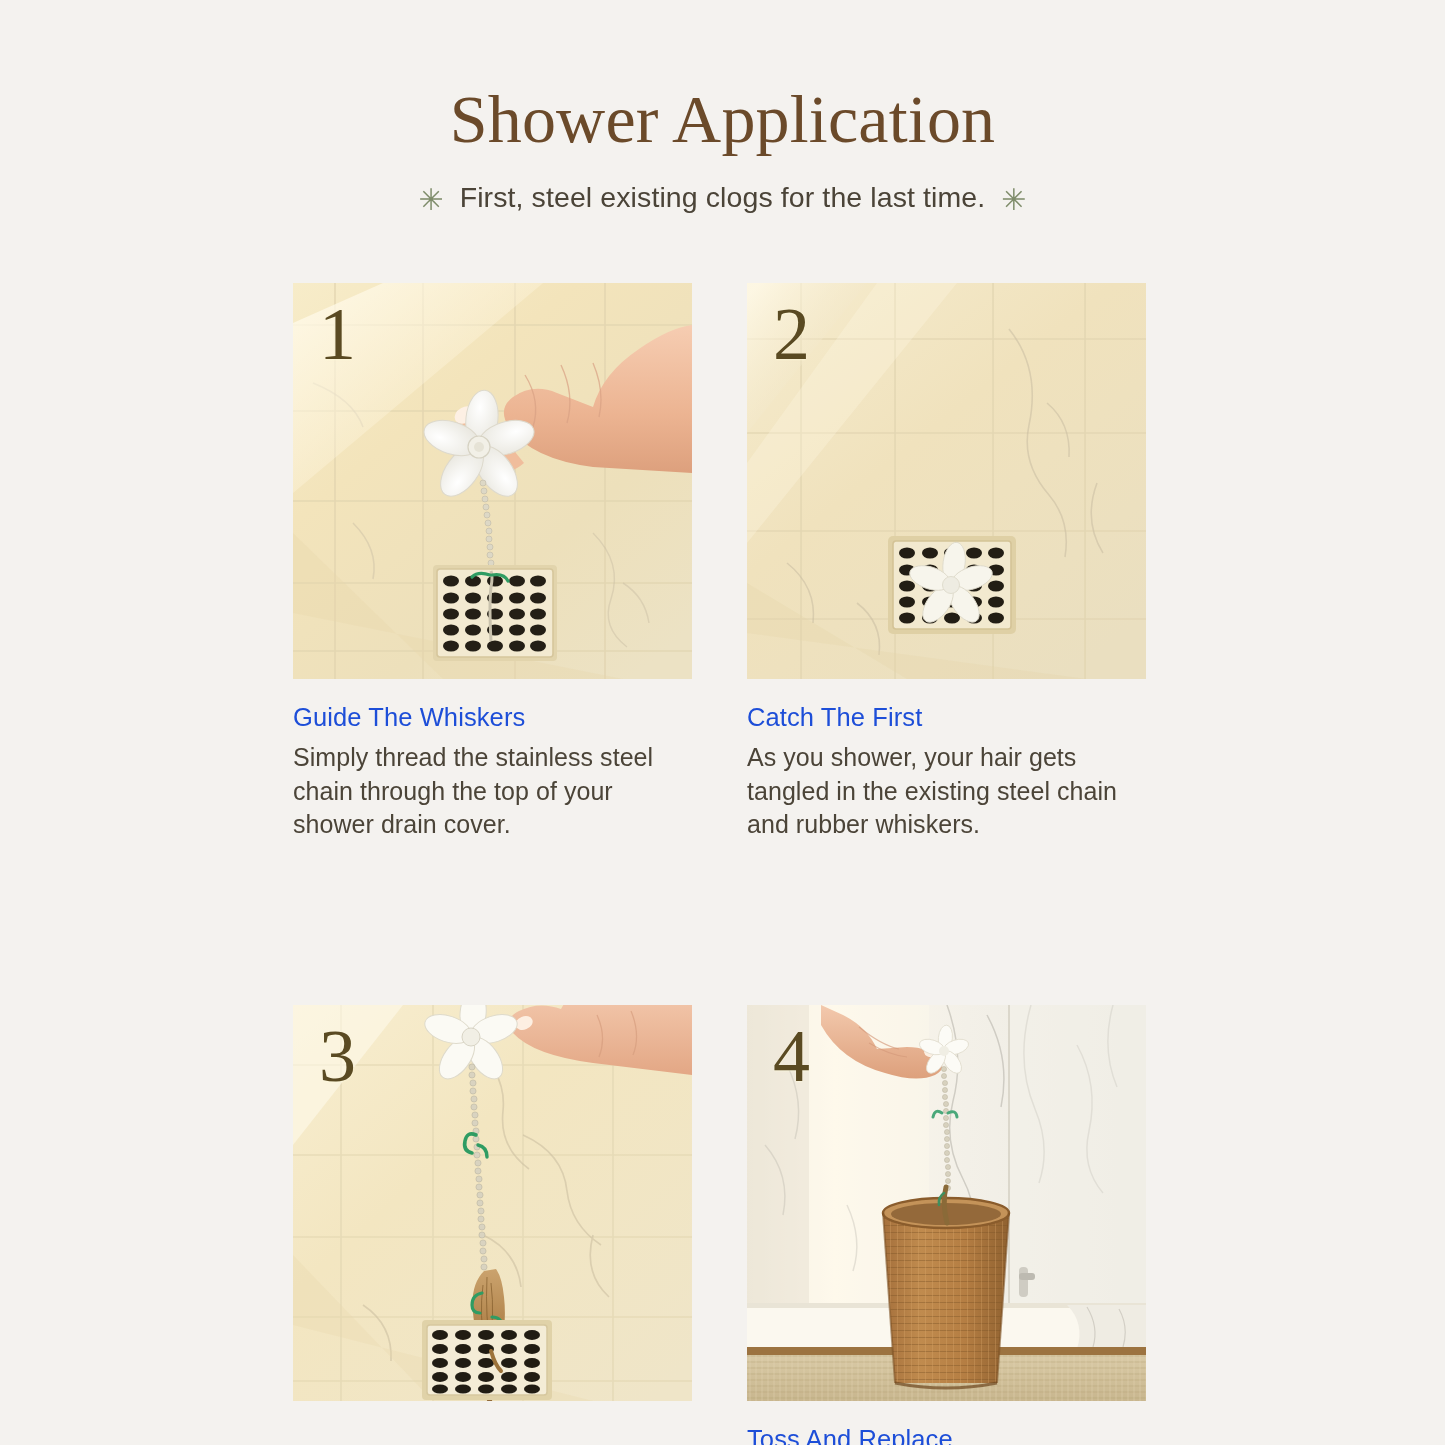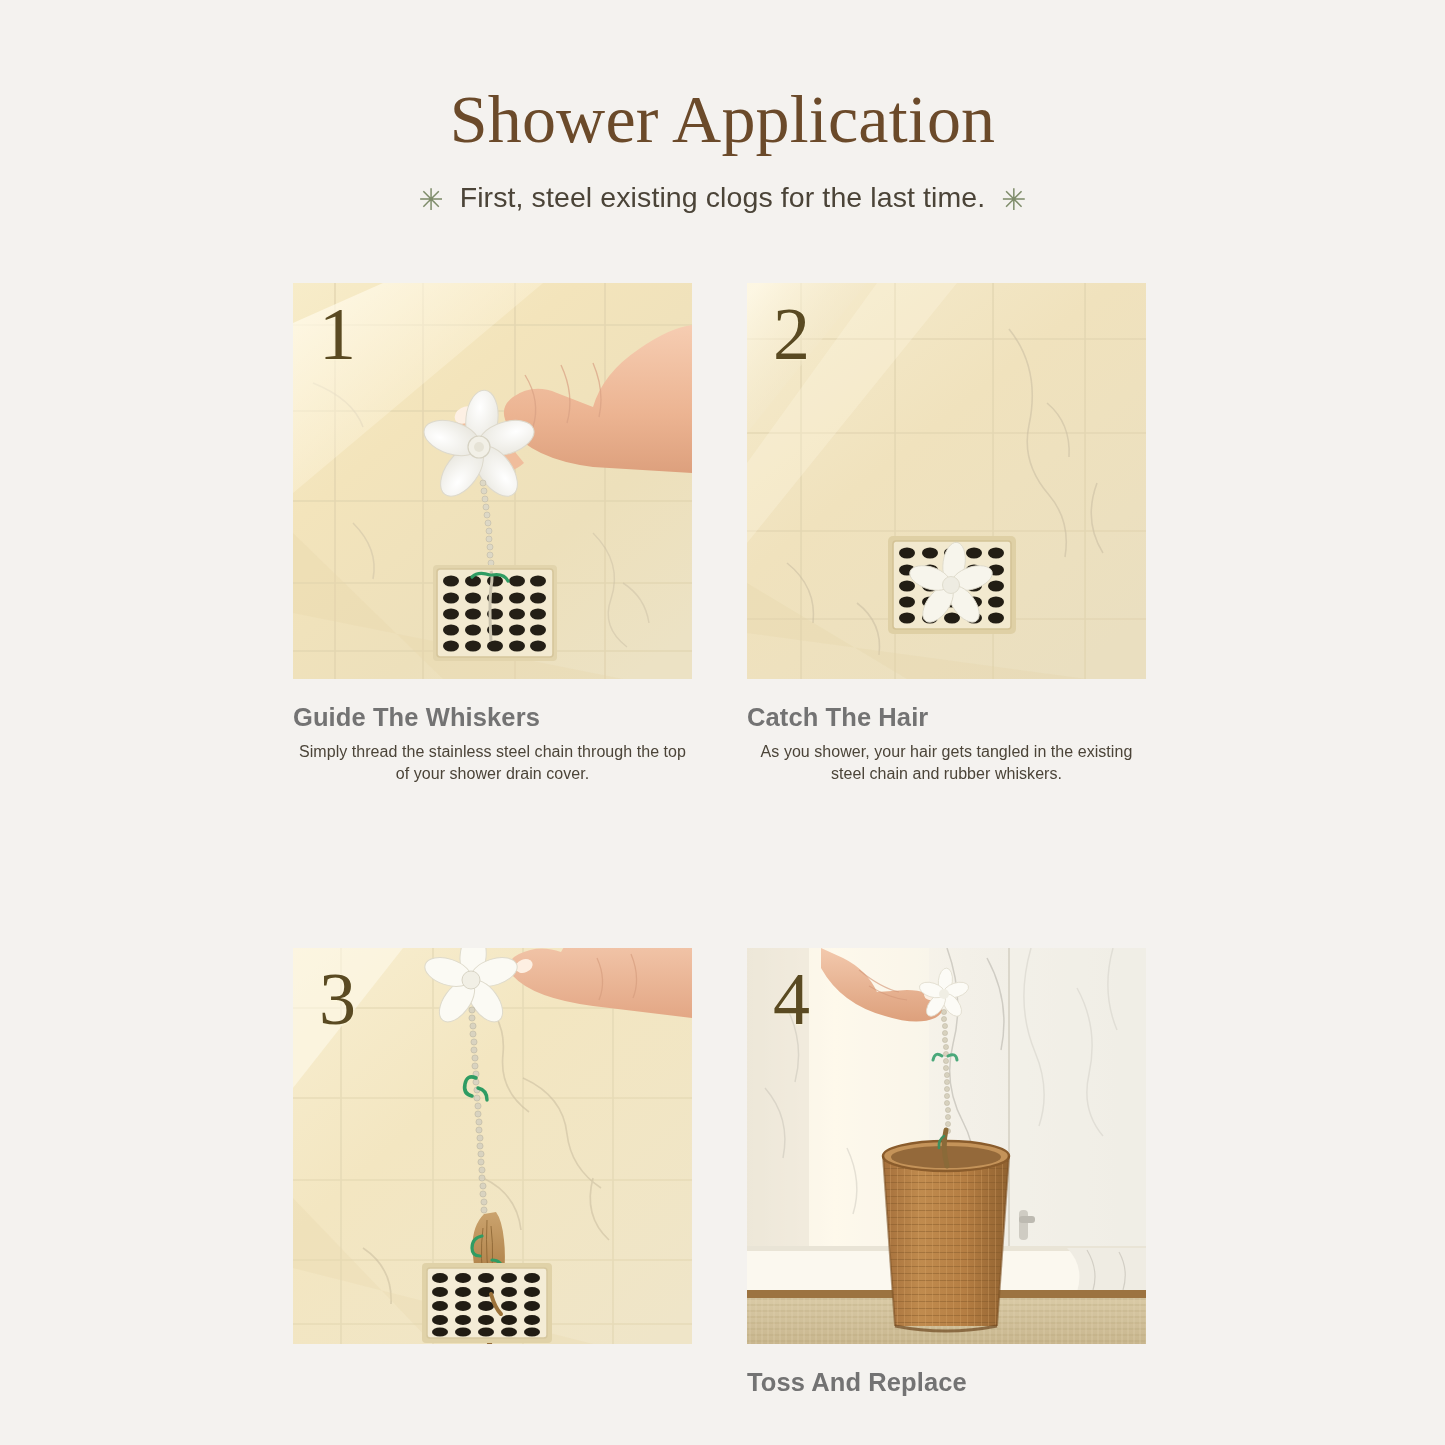--- a/index.html
+++ b/index.html
@@ -75,33 +75,31 @@
     font-size:74px;
     color:#5a4a22;
     line-height:1;
     text-shadow:0 1px 2px rgba(255,250,220,0.65);
     pointer-events:none;
   }
 
   .caption { padding-top:24px; }
   .step-title {
     font-size:25.5px;
-    color:#737373;
+    color:#1d4ed8;
     letter-spacing:0.1px;
     line-height:1.15;
     margin-bottom:9px;
-    font-weight:bold;
   }
   .step-desc {
-    font-size:16px;
+    font-size:25px;
     color:#4b4438;
     line-height:1.33;
     letter-spacing:0.05px;
     max-width:400px;
-    text-align:center;
   }
 </style>
 </head>
 <body>
 
 <div class="page">
 
   <div class="header">
     <h1 class="title">Shower Application</h1>
     <div class="subtitle-row">
@@ -305,21 +303,21 @@
               <ellipse cx="13" cy="19" rx="11" ry="21" transform="rotate(144 13 19)"></ellipse>
               <ellipse cx="-13" cy="19" rx="11" ry="21" transform="rotate(216 -13 19)"></ellipse>
               <ellipse cx="-21" cy="-7" rx="11" ry="21" transform="rotate(288 -21 -7)"></ellipse>
               <circle cx="0" cy="0" r="8.5" fill="#eeece2"></circle>
             </g>
           </g>
         </svg>
         <span class="step-num">2</span>
       </div>
       <div class="caption">
-        <div class="step-title">Catch The Hair</div>
+        <div class="step-title">Catch The First</div>
         <div class="step-desc">As you shower, your hair gets tangled in the existing steel chain and rubber whiskers.</div>
       </div>
     </div>
 
     <div class="cell row2">
       <div class="photo">
         <svg viewBox="0 0 399 396" preserveAspectRatio="none" aria-hidden="true">
           <defs>
             <linearGradient id="p3bg" x1="0" y1="0" x2="0.9" y2="1">
               <stop offset="0" stop-color="#f8eed0"></stop>

